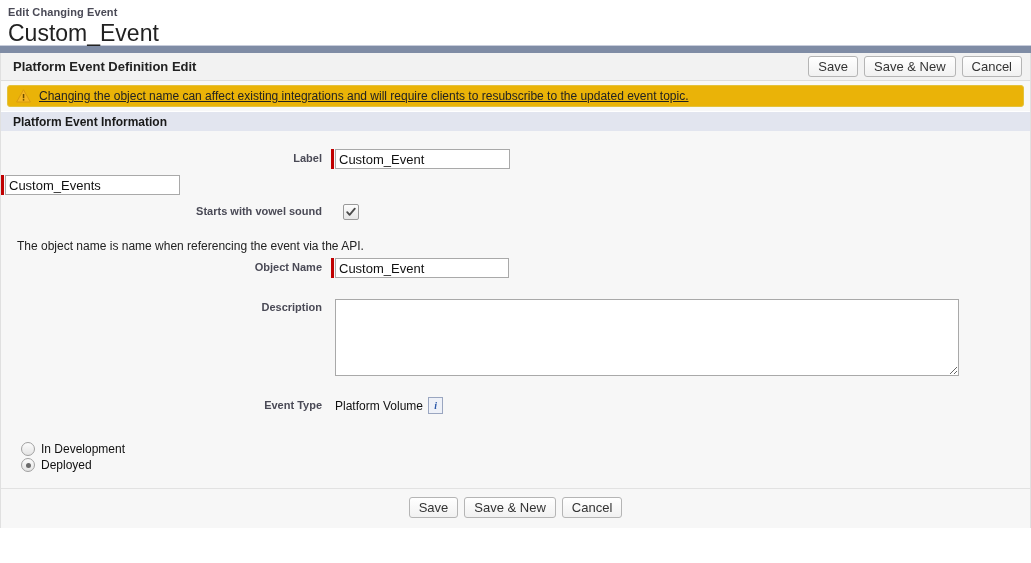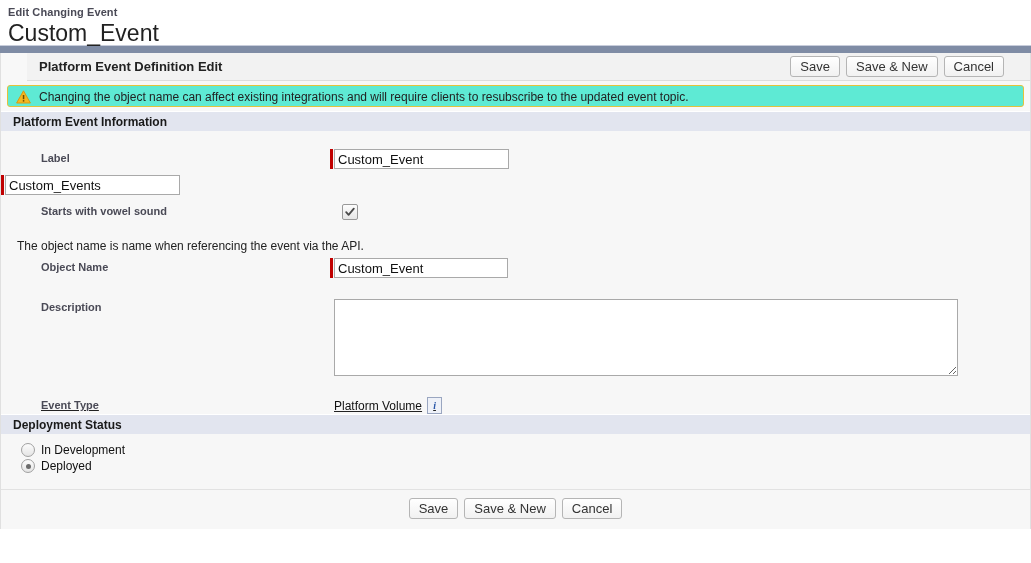--- a/index.html
+++ b/index.html
@@ -51,23 +51,22 @@
     border-right: 1px solid #e0e0e0;
     background: #f8f8f8;
   }
 
   .panel-bar {
     height: 28px;
     background: #f2f2f2;
     border-bottom: 1px solid #dddddd;
     display: flex;
     align-items: center;
-    padding: 0 26px 0 12px;
-    box-sizing: border-box;
-    margin-left: 26px;
+    padding: 0 8px 0 12px;
+    box-sizing: border-box;
   }
   .panel-bar-title {
     font-size: 13px;
     font-weight: bold;
     color: #222222;
     flex: 1;
   }
   .btn-row {
     display: flex;
     gap: 6px;
@@ -85,28 +84,29 @@
     line-height: 13px;
     white-space: nowrap;
   }
 
   
   .warn-wrap {
     padding: 4px 6px 4px 6px;
     background: #f8f8f8;
   }
   .warn {
-    background: #5eead4;
+    background: #eab308;
     border: 1px solid #e3c23c;
     border-radius: 3px;
     display: flex;
-    align-items: flex-start;
+    align-items: center;
     padding: 4px 8px;
     height: 22px;
     box-sizing: border-box;
+    text-decoration: underline;
   }
   .warn-icon { margin-right: 8px; display: flex; align-items: center; }
   .warn-text { font-size: 12px; color: #222222; }
 
   
   .section-band {
     background: #e2e5ef;
     border-top: 1px solid #ffffff;
     height: 20px;
     display: flex;
@@ -124,28 +124,28 @@
     background: #f7f7f7;
     padding: 0;
   }
 
   
   .frow {
     display: flex;
     align-items: flex-start;
   }
   .flabel {
-    width: 289px;
+    width: 330px;
+    text-align: right;
     padding-right: 9px;
     font-size: 11px;
     font-weight: bold;
     color: #4a4a56;
     box-sizing: border-box;
     flex: none;
-    margin-left: 40px;
   }
   .fctl { flex: 1; display: flex; align-items: flex-start; }
 
   .req {
     width: 3px;
     background: #c00000;
     flex: none;
     margin-right: 1px;
   }
   .txt {
@@ -320,35 +320,32 @@
       </div>
     </div>
 
     <div class="frow" style="padding-top:21px;">
       <div class="flabel" style="padding-top:2px;">Description</div>
       <div class="fctl" style="padding-left:4px;">
         <textarea class="ta" style="width: 624px; height: 77px;" placeholder=""></textarea>
       </div>
     </div>
 
-    <div class="frow" style="padding-top:21px;text-decoration:underline;">
+    <div class="frow" style="padding-top:21px;padding-bottom:19px;">
       <div class="flabel" style="padding-top:2px;">Event Type</div>
       <div class="fctl" style="padding-left:4px;">
         <span class="static-val">
           <span>Platform Volume</span>
           <span class="info-ico">i</span>
         </span>
       </div>
     </div>
 
   </div>
 
-  <div class="section-band">
-    <span class="section-band-title">Deployment Status</span>
-  </div>
 
   <div class="section-body" style="padding-top:9px;">
     <div class="radio-row">
       <span class="rad"></span>
       <span class="radio-label">In Development</span>
     </div>
     <div class="radio-row">
       <span class="rad on"></span>
       <span class="radio-label">Deployed</span>
     </div>

